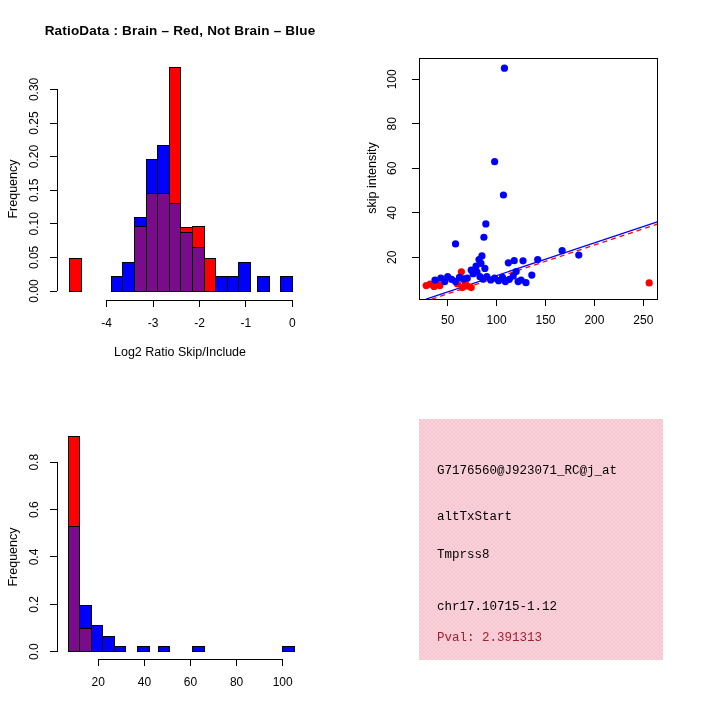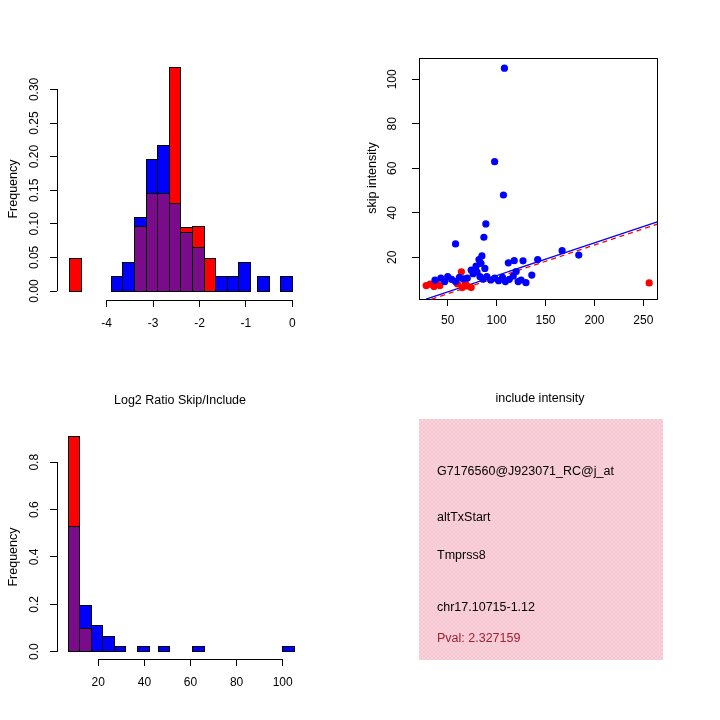--- a/index.html
+++ b/index.html
@@ -6,21 +6,21 @@
   .figure{position:relative;width:720px;height:720px;background:#ffffff;overflow:hidden;
           font-family:"Liberation Sans", sans-serif;color:#000;}
   .panel{position:absolute;width:360px;height:360px;}
   #pnl0{left:0;top:0;}
   #pnl1{left:360px;top:0;}
   #pnl2{left:0;top:360px;}
   #pnl3{left:360px;top:360px;}
   .panel svg{position:absolute;left:0;top:0;}
   .ptitle{position:absolute;left:0;width:360px;text-align:center;
           font-weight:bold;font-size:13.5px;letter-spacing:.2px;white-space:nowrap;}
-  .plab{position:absolute;left:0;width:360px;text-align:center;font-size:12.5px;white-space:nowrap;margin-top:48px;}
+  .plab{position:absolute;left:0;width:360px;text-align:center;font-size:12.5px;white-space:nowrap;}
   .ylab{position:absolute;white-space:nowrap;font-size:12.5px;
         transform:translate(-50%,-50%) rotate(-90deg);}
   svg text{font-family:"Liberation Sans", sans-serif;fill:#000;}
   .infobox{position:absolute;left:59px;top:59px;width:244px;height:241px;
            background-color:#F5C7D1;
            background-image:
              linear-gradient(45deg, #fbd2dc 25%, transparent 25%, transparent 75%, #fbd2dc 75%),
              linear-gradient(45deg, #fbd2dc 25%, transparent 25%, transparent 75%, #fbd2dc 75%);
            background-size:4px 4px;background-position:0 0,2px 2px;}
   .info-line{position:absolute;left:18px;transform:translateY(-50%);
@@ -74,20 +74,21 @@
         <rect x="180.94" y="232.536" width="11.6" height="58.464" fill="#7A0B8A" stroke="#000" stroke-width="1" shape-rendering="crispEdges"></rect>
         <rect x="192.54000000000002" y="226.488" width="11.6" height="64.512" fill="#FF0000" stroke="#000" stroke-width="1" shape-rendering="crispEdges"></rect>
         <rect x="192.54000000000002" y="247.32" width="11.6" height="43.68" fill="#7A0B8A" stroke="#000" stroke-width="1" shape-rendering="crispEdges"></rect>
         <rect x="204.14" y="258.744" width="11.6" height="32.256" fill="#FF0000" stroke="#000" stroke-width="1" shape-rendering="crispEdges"></rect>
         <rect x="215.74" y="276.216" width="11.6" height="14.783999999999999" fill="#0000FF" stroke="#000" stroke-width="1" shape-rendering="crispEdges"></rect>
         <rect x="227.34" y="276.216" width="11.6" height="14.783999999999999" fill="#0000FF" stroke="#000" stroke-width="1" shape-rendering="crispEdges"></rect>
         <rect x="238.94" y="262.104" width="11.6" height="28.895999999999997" fill="#0000FF" stroke="#000" stroke-width="1" shape-rendering="crispEdges"></rect>
         <rect x="257.5" y="276.216" width="11.6" height="14.783999999999999" fill="#0000FF" stroke="#000" stroke-width="1" shape-rendering="crispEdges"></rect>
         <rect x="280.7" y="276.216" width="11.6" height="14.783999999999999" fill="#0000FF" stroke="#000" stroke-width="1" shape-rendering="crispEdges"></rect>
       </svg>
+    <div class="ptitle" style="top:23px">RatioData : Brain – Red, Not Brain – Blue</div>
     <div class="plab" style="top:345px">Log2 Ratio Skip/Include</div>
     <div class="ylab" style="left:13px;top:189px">Frequency</div>
   </div>
 
   <div class="panel" id="pnl1">
     <svg width="360" height="360" viewBox="0 0 360 360">
         <rect x="59" y="58" width="238" height="241" fill="none" stroke="#000" shape-rendering="crispEdges"></rect>
         <line x1="87.7" y1="299" x2="87.7" y2="306" stroke="#000" shape-rendering="crispEdges"></line>
         <text x="87.7" y="324" text-anchor="middle" font-size="12">50</text>
         <line x1="136.6" y1="299" x2="136.6" y2="306" stroke="#000" shape-rendering="crispEdges"></line>
@@ -160,21 +161,20 @@
         <circle cx="165.94" cy="282.665" r="3.6" fill="#0000FF"></circle>
         <circle cx="171.808" cy="275.1" r="3.6" fill="#0000FF"></circle>
         <circle cx="177.676" cy="259.52500000000003" r="3.6" fill="#0000FF"></circle>
         <circle cx="202.126" cy="250.625" r="3.6" fill="#0000FF"></circle>
         <circle cx="218.752" cy="255.07500000000002" r="3.6" fill="#0000FF"></circle>
         <circle cx="148.336" cy="262.8625" r="3.6" fill="#0000FF"></circle>
         <circle cx="154.204" cy="260.6375" r="3.6" fill="#0000FF"></circle>
         <circle cx="163.006" cy="260.86" r="3.6" fill="#0000FF"></circle>
         <circle cx="156.16" cy="271.54" r="3.6" fill="#0000FF"></circle>
       </svg>
-    <div class="plab" style="top:343px">include intensity</div>
     <div class="ylab" style="left:12px;top:178px">skip intensity</div>
   </div>
 
   <div class="panel" id="pnl2">
     <svg width="360" height="360" viewBox="0 0 360 360">
         <line x1="57" y1="291.7" x2="57" y2="102.25999999999996" stroke="#000" shape-rendering="crispEdges"></line>
         <line x1="50" y1="291.7" x2="57" y2="291.7" stroke="#000" shape-rendering="crispEdges"></line>
         <text x="38" y="291.7" text-anchor="middle" font-size="12" transform="rotate(-90 38 291.7)">0.0</text>
         <line x1="50" y1="244.33999999999997" x2="57" y2="244.33999999999997" stroke="#000" shape-rendering="crispEdges"></line>
         <text x="38" y="244.33999999999997" text-anchor="middle" font-size="12" transform="rotate(-90 38 244.33999999999997)">0.2</text>
@@ -204,22 +204,22 @@
         <rect x="114.435" y="286.49039999999997" width="11.525" height="5.2096" fill="#0000FF" stroke="#000" stroke-width="1" shape-rendering="crispEdges"></rect>
         <rect x="137.485" y="286.49039999999997" width="11.525" height="5.2096" fill="#0000FF" stroke="#000" stroke-width="1" shape-rendering="crispEdges"></rect>
         <rect x="158.23000000000002" y="286.49039999999997" width="11.525" height="5.2096" fill="#0000FF" stroke="#000" stroke-width="1" shape-rendering="crispEdges"></rect>
         <rect x="192.805" y="286.49039999999997" width="11.525" height="5.2096" fill="#0000FF" stroke="#000" stroke-width="1" shape-rendering="crispEdges"></rect>
         <rect x="282.7" y="286.49039999999997" width="11.525" height="5.2096" fill="#0000FF" stroke="#000" stroke-width="1" shape-rendering="crispEdges"></rect>
       </svg>
     <div class="ylab" style="left:13px;top:197px">Frequency</div>
   </div>
 
   <div class="panel" id="pnl3">
-    <div class="infobox" style="background-color: rgb(245, 199, 209);">
+    <div class="infobox" style="background-color: rgb(245, 199, 209); font-family: Liberation Mono, monospace;">
       <div class="info-line" style="top: 52px; color: rgb(0, 0, 0);">G7176560@J923071_RC@j_at</div>
       <div class="info-line" style="top: 98px; color: rgb(0, 0, 0);">altTxStart</div>
       <div class="info-line" style="top: 136px; color: rgb(0, 0, 0);">Tmprss8</div>
       <div class="info-line" style="top: 188px; color: rgb(0, 0, 0);">chr17.10715-1.12</div>
-      <div class="info-line" style="top: 219px; color: rgb(161, 33, 48);">Pval: 2.327159</div>
+      <div class="info-line" style="top: 219px; color: rgb(161, 33, 48);">Pval: 2.391313</div>
     </div>
   </div>
 
 </div>
 
 </body></html>

